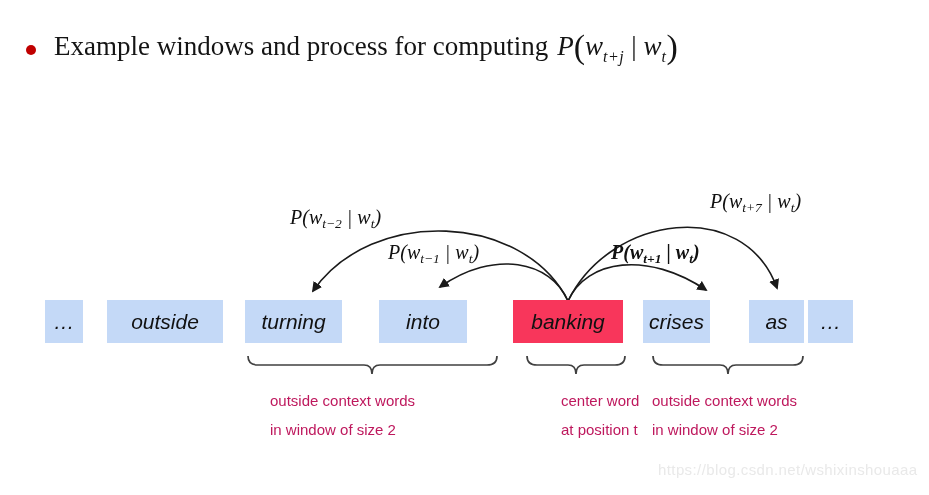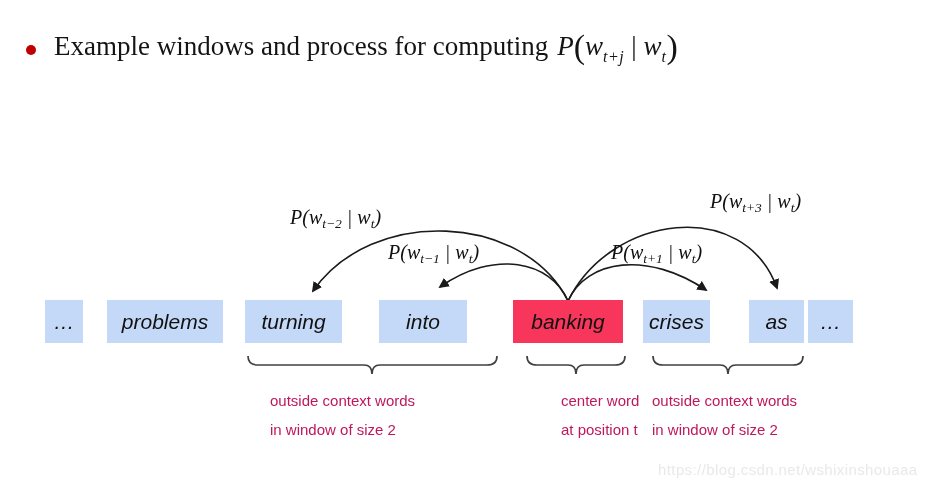--- a/index.html
+++ b/index.html
@@ -66,29 +66,29 @@
     <path class="brace-path" d="M 527 356 Q 527 365 537 365 L 568 365 Q 576 365 576 374 Q 576 365 584 365 L 615 365 Q 625 365 625 356"></path>
     <path class="brace-path" d="M 653 356 Q 653 365 663 365 L 720 365 Q 728 365 728 374 Q 728 365 736 365 L 793 365 Q 803 365 803 356"></path>
   </svg>
 
   <div class="plabel" style="left:290px;top:206px;">
     <span>P(w</span><span class="msub">t−2</span><span> | w</span><span class="msub">t</span><span>)</span>
   </div>
   <div class="plabel" style="left:388px;top:241px;">
     <span>P(w</span><span class="msub">t−1</span><span> | w</span><span class="msub">t</span><span>)</span>
   </div>
-  <div class="plabel" style="left:611px;top:241px;">
+  <div class="plabel" style="left:611px;top:241px;font-weight:bold;">
     <span>P(w</span><span class="msub">t+1</span><span> | w</span><span class="msub">t</span><span>)</span>
   </div>
   <div class="plabel" style="left:710px;top:190px;">
-    <span>P(w</span><span class="msub">t+3</span><span> | w</span><span class="msub">t</span><span>)</span>
+    <span>P(w</span><span class="msub">t+7</span><span> | w</span><span class="msub">t</span><span>)</span>
   </div>
 
   <div class="word-box" style="left:45px;width:38px;">…</div>
-  <div class="word-box" style="left:107px;width:116px;">problems</div>
+  <div class="word-box" style="left:107px;width:116px;">outside</div>
   <div class="word-box" style="left:245px;width:97px;">turning</div>
   <div class="word-box" style="left:379px;width:88px;">into</div>
   <div class="word-box center" style="left:513px;width:110px;">banking</div>
   <div class="word-box" style="left:643px;width:67px;">crises</div>
   <div class="word-box" style="left:749px;width:55px;">as</div>
   <div class="word-box" style="left:808px;width:45px;">…</div>
 
   <div class="caption" style="left:270px;">
     <div>outside context words</div>
     <div>in window of size 2</div>

